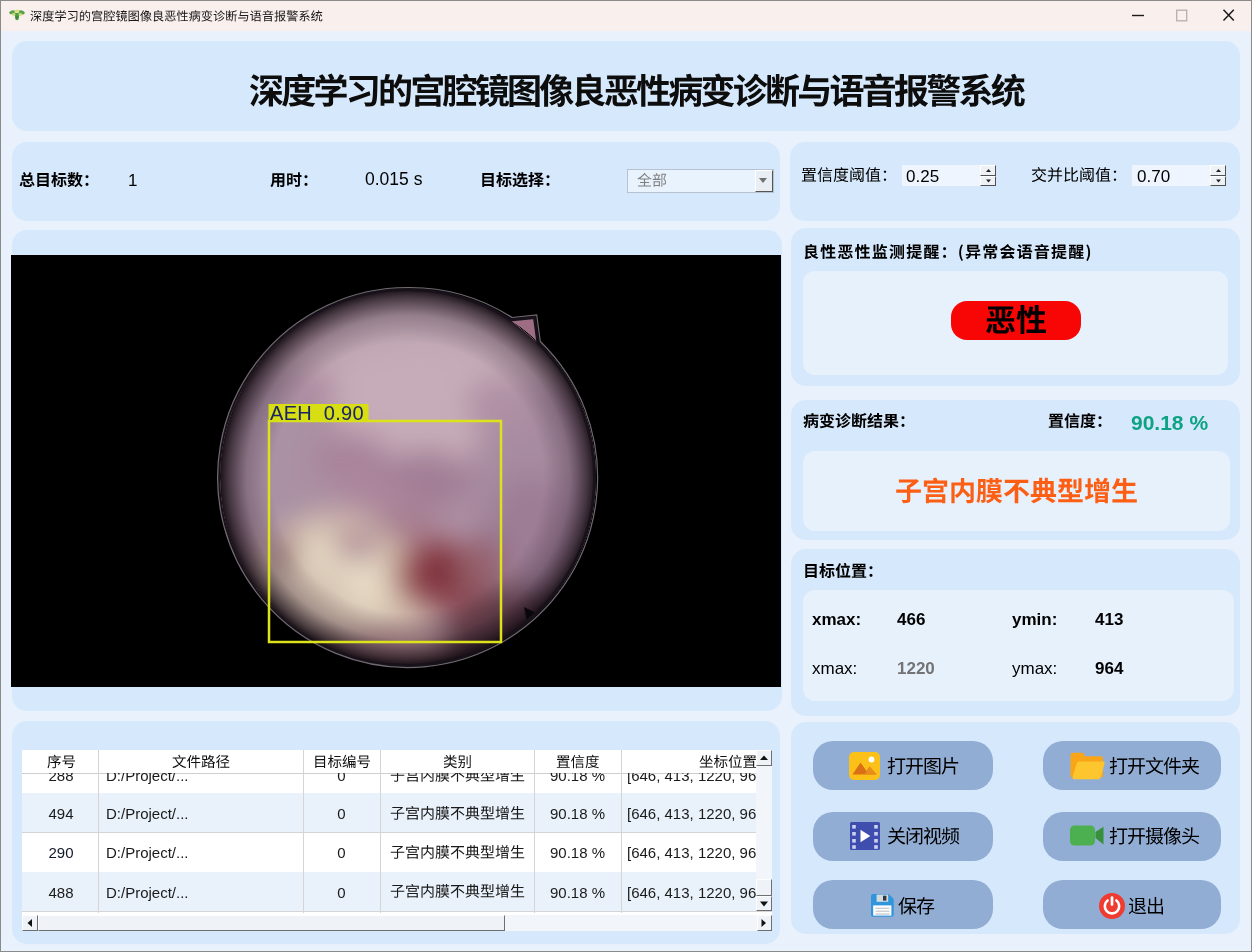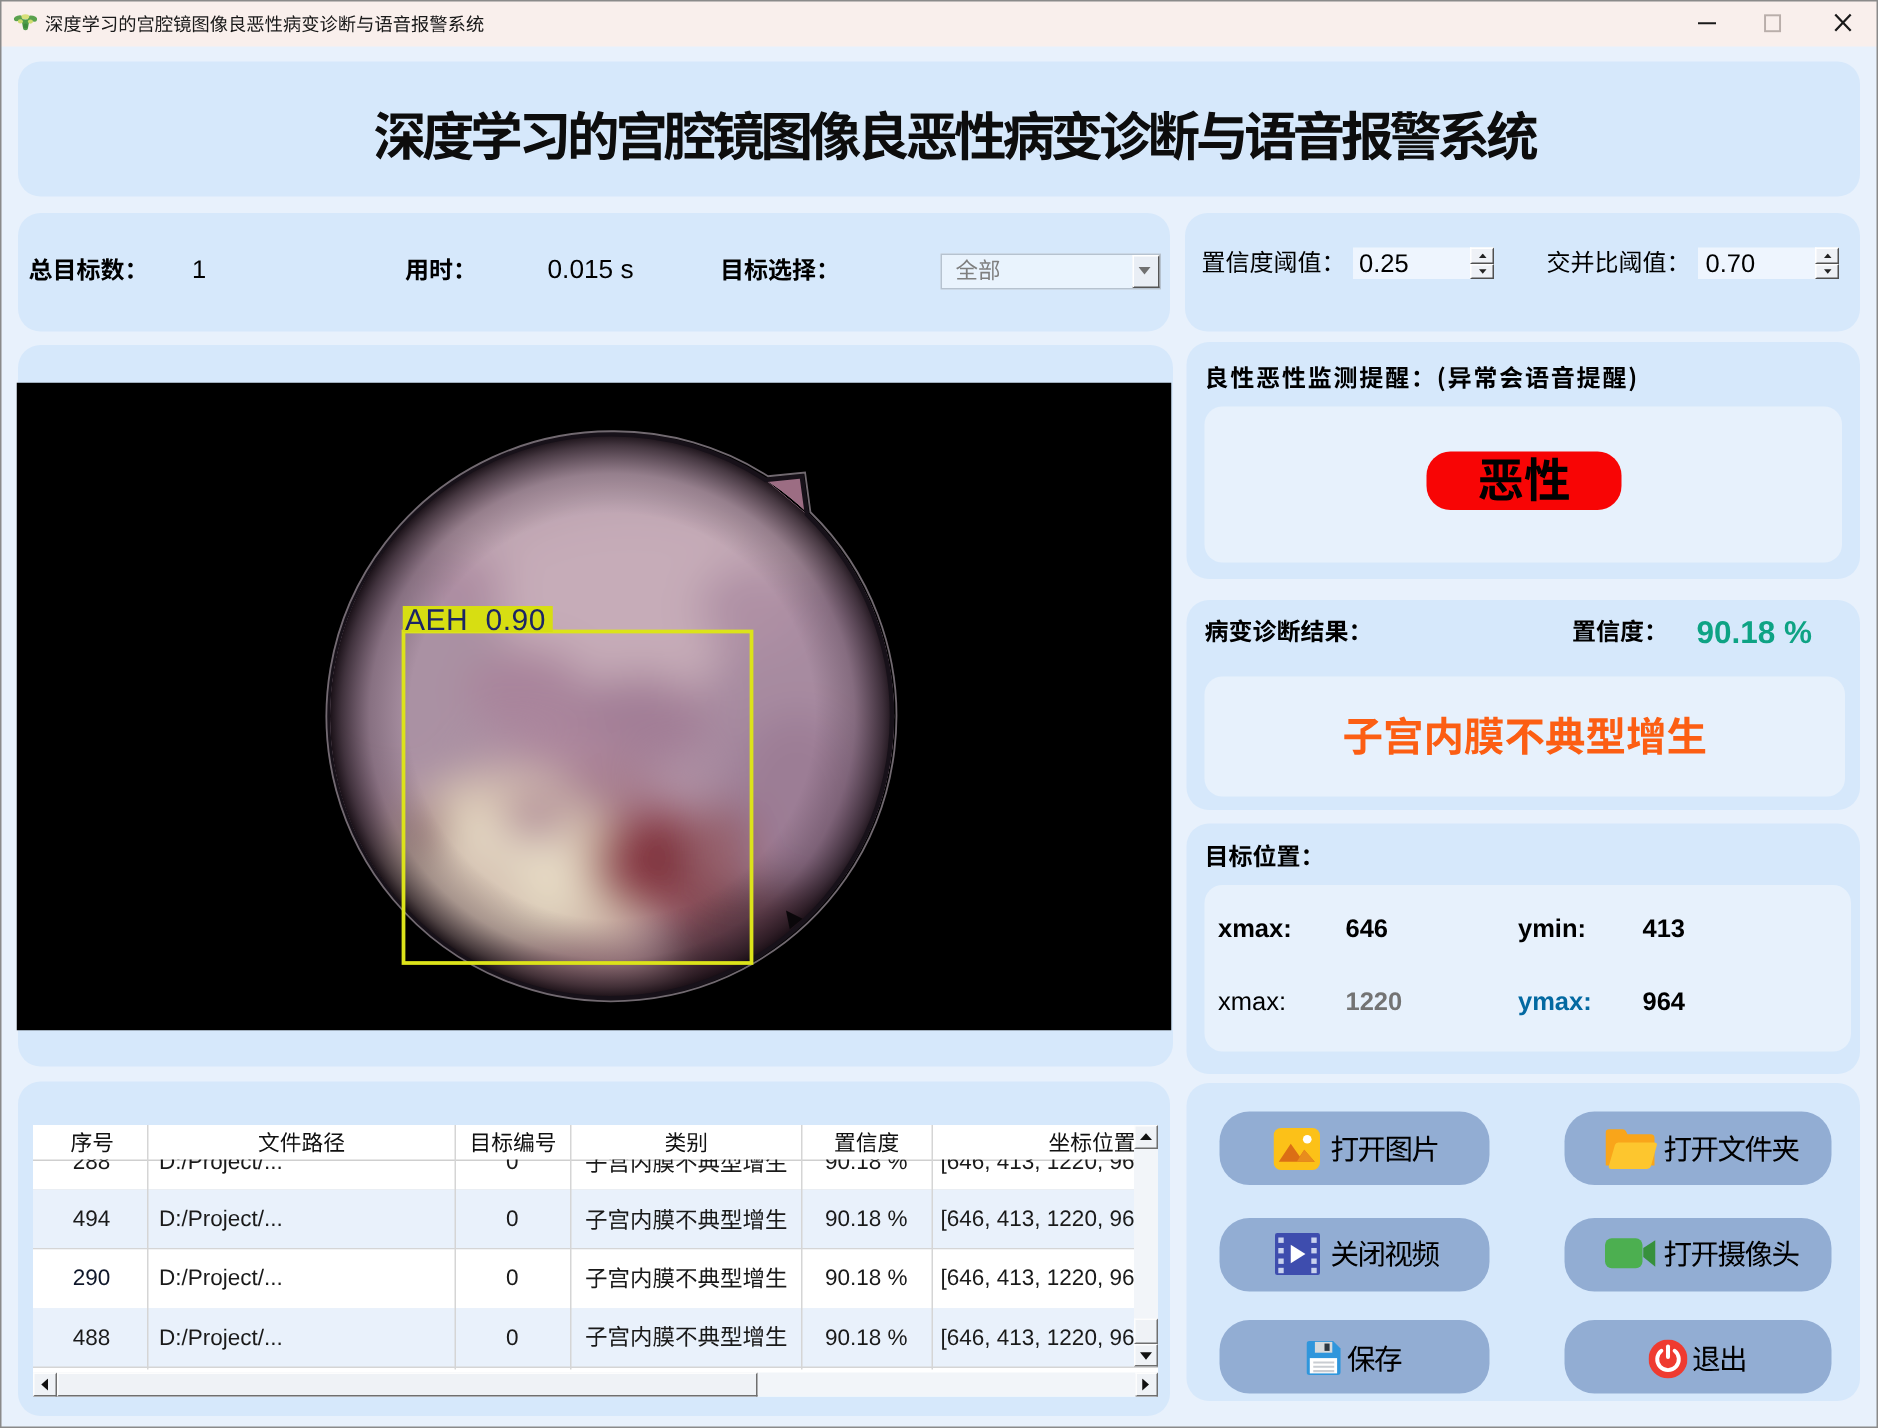--- a/index.html
+++ b/index.html
@@ -182,26 +182,26 @@
     <g transform="translate(0,29.8)">
       <path id="tg13" d="M1.2 -11.2H25.9V-8H1.2ZM3.9 -21.4H20.9V-18.2H3.9ZM20 -21.4H20.8L21.5 -21.6L24 -19.7Q22.7 -18.4 21 -17.1Q19.4 -15.8 17.6 -14.6Q15.8 -13.5 14 -12.6Q13.8 -13 13.4 -13.4Q13.1 -13.9 12.7 -14.3Q12.3 -14.7 12 -15Q13.5 -15.7 15 -16.7Q16.6 -17.7 17.9 -18.7Q19.3 -19.8 20 -20.7ZM12 -15H15.3V-1.4Q15.3 -0.1 15 0.7Q14.6 1.4 13.6 1.8Q12.7 2.2 11.2 2.3Q9.8 2.4 8 2.4Q7.9 1.9 7.7 1.3Q7.4 0.7 7.1 0.1Q6.9 -0.5 6.6 -1Q7.5 -0.9 8.5 -0.9Q9.4 -0.9 10.2 -0.9Q10.9 -0.9 11.2 -0.9Q11.6 -0.9 11.8 -1Q12 -1.2 12 -1.5Z M35.5 -12.7V-10.8H45.3V-12.7ZM32.5 -15.3H48.5V-8.2H32.5ZM30.9 -6.6H50.3V2.4H47.1V-3.8H34V2.4H30.9ZM32.4 -1.2H48.5V1.6H32.4ZM28.9 -20.2H52.2V-14H48.8V-17.1H32.2V-14H28.9ZM37.8 -22.2 41.1 -23.2Q41.7 -22.3 42.1 -21.2Q42.6 -20.1 42.8 -19.3L39.3 -18.3Q39.1 -19 38.7 -20.2Q38.3 -21.3 37.8 -22.2Z M65.8 -10.9 68.3 -12.7Q69.1 -11.9 70.2 -11Q71.2 -10 72.2 -9Q73.2 -8 74 -7.1Q74.9 -6.2 75.5 -5.5L72.8 -3.3Q72.3 -4.1 71.5 -5Q70.6 -6 69.7 -7Q68.7 -8.1 67.7 -9.1Q66.7 -10 65.8 -10.9ZM65.9 -22.9H69.2V-16.5Q69.2 -15.1 69 -13.7Q68.8 -12.2 68.4 -10.8Q68 -9.3 67.1 -7.9Q66.3 -6.5 65 -5.2Q63.7 -3.9 61.9 -2.8Q61.7 -3.1 61.3 -3.6Q60.9 -4 60.4 -4.5Q60 -4.9 59.6 -5.2Q61.3 -6.1 62.5 -7.2Q63.6 -8.3 64.3 -9.5Q65 -10.6 65.3 -11.9Q65.6 -13.1 65.7 -14.2Q65.9 -15.4 65.9 -16.5ZM56.4 -18.4H76.9V-15.3H59.6V2.5H56.4ZM75.5 -18.4H78.7V-1.3Q78.7 0 78.4 0.8Q78.1 1.5 77.2 1.9Q76.4 2.3 75.1 2.4Q73.8 2.5 72 2.5Q71.9 2 71.7 1.4Q71.5 0.8 71.3 0.2Q71.1 -0.3 70.9 -0.8Q71.7 -0.7 72.5 -0.7Q73.3 -0.7 73.9 -0.7Q74.6 -0.7 74.8 -0.7Q75.2 -0.7 75.3 -0.9Q75.5 -1 75.5 -1.3Z M91.3 -21.1H106.8V-18.5H91.3ZM91.4 -6.2H106.5V-3.5H91.4ZM97.2 -7.7H100.4Q100.2 -5.8 99.8 -4.2Q99.5 -2.6 98.6 -1.4Q97.8 -0.1 96.3 0.8Q94.8 1.8 92.4 2.5Q92.2 1.9 91.7 1.1Q91.2 0.4 90.7 -0Q92.8 -0.5 94 -1.2Q95.3 -1.9 95.9 -2.9Q96.6 -3.8 96.8 -5Q97.1 -6.2 97.2 -7.7ZM100.9 -5Q101.6 -3.3 103.2 -2Q104.8 -0.7 107.1 -0.2Q106.8 0.1 106.4 0.6Q106 1.1 105.7 1.5Q105.3 2 105.1 2.4Q102.5 1.6 100.8 -0.2Q99.1 -1.9 98.3 -4.5ZM94.6 -22.9H97.6V-16.8H94.6ZM100.5 -22.9H103.4V-16.8H100.5ZM95.6 -10.9V-9.7H102.5V-10.9ZM95.6 -14.1V-12.9H102.5V-14.1ZM92.7 -16.2H105.5V-7.6H92.7ZM84.7 -21.8H89.2V-18.9H84.7ZM83.1 -21.8H85.7V-12.1Q85.7 -10.5 85.7 -8.6Q85.6 -6.8 85.4 -4.8Q85.2 -2.9 84.9 -1Q84.5 0.8 83.9 2.3Q83.7 2.1 83.2 1.8Q82.8 1.6 82.3 1.3Q81.9 1.1 81.5 1Q82.1 -0.4 82.4 -2.1Q82.7 -3.7 82.8 -5.5Q83 -7.2 83 -8.9Q83.1 -10.6 83.1 -12.1ZM88 -21.8H90.6V-1.1Q90.6 -0.1 90.4 0.5Q90.3 1.1 89.7 1.5Q89.2 1.8 88.4 1.9Q87.6 2 86.5 2Q86.5 1.5 86.3 0.6Q86 -0.2 85.8 -0.7Q86.4 -0.7 86.9 -0.7Q87.5 -0.7 87.6 -0.7Q88 -0.7 88 -1.1ZM84.7 -15.7H89.2V-12.7H84.7ZM84.7 -9.4H89.2V-6.5H84.7Z M109.8 -21.1H133.3V-17.8H109.8ZM122.8 -12.1 125.3 -14.2Q126.4 -13.4 127.6 -12.5Q128.9 -11.5 130.2 -10.5Q131.4 -9.5 132.5 -8.6Q133.6 -7.6 134.3 -6.8L131.6 -4.3Q130.9 -5.1 129.9 -6.1Q128.8 -7.1 127.6 -8.2Q126.4 -9.2 125.2 -10.2Q123.9 -11.2 122.8 -12.1ZM121.7 -19.9 125.3 -18.6Q123.8 -15.8 121.6 -13.1Q119.5 -10.4 116.9 -8.1Q114.2 -5.8 111.1 -4.2Q110.9 -4.6 110.5 -5.2Q110.1 -5.7 109.7 -6.3Q109.2 -6.8 108.9 -7.2Q111.1 -8.2 113 -9.6Q115 -11 116.6 -12.7Q118.3 -14.4 119.6 -16.3Q120.9 -18.1 121.7 -19.9ZM119.7 -13.4 123.3 -16.9V2.4H119.7Z M150.3 -2 152.6 -4.2Q154.1 -3.5 155.5 -2.7Q157 -2 158.4 -1.2Q159.7 -0.5 160.6 0.1L157.6 2.3Q156.8 1.7 155.6 0.9Q154.4 0.2 153 -0.6Q151.7 -1.4 150.3 -2ZM135.8 -6.9H161.1V-3.8H135.8ZM140.1 -13.4H156.7V-10.5H140.1ZM144.1 -23H147.2V-5.5H144.1ZM149.8 -23H152.8V-5.5H149.8ZM138.5 -19.8H158.7V-5.8H155.4V-16.8H141.6V-5.8H138.5ZM143.8 -4.1 146.8 -2.1Q145.7 -1.3 144.3 -0.4Q142.9 0.4 141.3 1.1Q139.8 1.9 138.4 2.4Q138 1.9 137.2 1.2Q136.5 0.5 135.9 0.1Q137.3 -0.4 138.8 -1.1Q140.3 -1.8 141.7 -2.6Q143 -3.4 143.8 -4.1Z M164.4 -22H176.8V-19.1H164.4ZM163.5 -16.3H177.4V-13.4H163.5ZM163.2 -1.5H187.7V1.5H163.2ZM166 -6.6H185V-3.6H166ZM171.8 -20.9H174.9V-8.2H171.8ZM173.8 -8.7H177.1V0.8H173.8ZM178.5 -21.4H181.5V-12.2H178.5ZM183.4 -22.6H186.5V-11Q186.5 -9.9 186.3 -9.3Q186 -8.7 185.2 -8.3Q184.5 -8 183.4 -7.9Q182.4 -7.8 181 -7.8Q180.9 -8.5 180.6 -9.3Q180.3 -10.1 180 -10.7Q180.9 -10.6 181.8 -10.6Q182.7 -10.6 182.9 -10.7Q183.2 -10.7 183.3 -10.7Q183.4 -10.8 183.4 -11.1ZM166.6 -20.8H169.5V-16Q169.5 -14.6 169.2 -13Q168.9 -11.4 167.9 -9.9Q166.9 -8.5 165.1 -7.5Q164.8 -7.8 164.4 -8.3Q164.1 -8.7 163.6 -9.1Q163.2 -9.6 162.9 -9.8Q164.6 -10.6 165.3 -11.7Q166.1 -12.7 166.3 -13.9Q166.6 -15 166.6 -16.1Z M190.2 -16.5H198.1V-13.5H190.2ZM192.7 -22.6H195.7V-4.5H192.7ZM189.8 -4.1Q191.3 -4.5 193.5 -5.3Q195.7 -6.1 197.9 -6.9L198.5 -4Q196.6 -3.2 194.5 -2.4Q192.5 -1.5 190.8 -0.9ZM200.5 -21.9 203.3 -23Q203.8 -22.3 204.4 -21.4Q204.9 -20.5 205.2 -19.9L202.4 -18.5Q202.1 -19.3 201.6 -20.2Q201.1 -21.1 200.5 -21.9ZM209.6 -23 213 -22Q212.2 -20.9 211.5 -19.8Q210.7 -18.8 210.1 -18L207.5 -19Q207.9 -19.5 208.3 -20.2Q208.7 -21 209 -21.7Q209.4 -22.4 209.6 -23ZM205.2 -18H207.6V-10.6H205.2ZM202.3 -4.7H211.6V-2.5H202.3ZM202.2 -1.2H211.5V1.1H202.2ZM200.3 -8.5H212.9V2.4H209.8V-6.2H203.2V2.4H200.3ZM201.6 -16.9V-11.8H211.3V-16.9ZM199 -19H214V-9.6H199ZM201.7 -15.9 203.4 -16.5Q204 -15.6 204.4 -14.6Q204.9 -13.6 205 -12.8L203.3 -12.1Q203.1 -12.9 202.7 -13.9Q202.3 -15 201.7 -15.9ZM209.3 -16.4 211.3 -15.8Q210.7 -14.8 210.2 -13.8Q209.7 -12.8 209.2 -12.1L207.7 -12.7Q208 -13.2 208.3 -13.9Q208.6 -14.5 208.9 -15.2Q209.1 -15.9 209.3 -16.4Z M221.6 -18H240.4V-14.9H221.6ZM220.5 -10.1H239.4V-7H220.5ZM217.4 -1.5H241.8V1.6H217.4ZM227.9 -22.9H231.3V0H227.9ZM221.6 -22.6 225 -21.8Q224.4 -19.8 223.6 -17.7Q222.7 -15.7 221.8 -14Q220.8 -12.2 219.7 -10.9Q219.4 -11.2 218.9 -11.6Q218.3 -12 217.8 -12.3Q217.2 -12.7 216.8 -12.9Q217.9 -14 218.8 -15.6Q219.7 -17.1 220.4 -19Q221.1 -20.8 221.6 -22.6Z"></path>
     </g>
   </svg>
 <svg style="position:absolute;left:803.0px;top:559.0px;overflow:visible" width="80" height="24" fill="#000">
     <g transform="translate(0,17.7)">
       <path id="tg14" d="M3.6 -9H12.3V-7.2H3.6ZM3.6 -5.3H12.3V-3.5H3.6ZM3.6 -1.6H12.3V0.3H3.6ZM2.3 -12.7H13.7V1.3H11.6V-10.8H4.2V1.3H2.3Z M23.5 -12.6H30.5V-10.8H23.5ZM22.7 -8.8H31.4V-7H22.7ZM25.9 -7.9H27.8V-0.8Q27.8 -0.1 27.7 0.3Q27.6 0.8 27.1 1Q26.7 1.2 26 1.3Q25.4 1.3 24.6 1.3Q24.6 0.9 24.4 0.4Q24.3 -0.2 24.1 -0.6Q24.6 -0.6 25 -0.6Q25.4 -0.6 25.6 -0.6Q25.8 -0.6 25.8 -0.7Q25.9 -0.7 25.9 -0.9ZM28.4 -5 30 -5.6Q30.3 -4.8 30.7 -3.9Q31 -2.9 31.2 -2.1Q31.5 -1.2 31.6 -0.6L29.9 0.1Q29.8 -0.6 29.6 -1.5Q29.3 -2.4 29 -3.3Q28.7 -4.2 28.4 -5ZM23.4 -5.5 25.2 -5.1Q24.9 -4.2 24.6 -3.2Q24.3 -2.3 23.9 -1.5Q23.5 -0.7 23.1 -0Q22.9 -0.2 22.6 -0.4Q22.4 -0.5 22.1 -0.7Q21.8 -0.9 21.6 -1Q22.2 -1.8 22.7 -3.1Q23.2 -4.3 23.4 -5.5ZM16.5 -10.4H22.5V-8.7H16.5ZM18.8 -13.6H20.7V1.4H18.8ZM18.5 -9.2 19.7 -8.8Q19.5 -7.9 19.3 -6.9Q19 -5.9 18.7 -5Q18.4 -4 18 -3.2Q17.6 -2.4 17.2 -1.7Q17.2 -2 17 -2.3Q16.8 -2.7 16.6 -3Q16.4 -3.4 16.3 -3.6Q16.8 -4.3 17.2 -5.2Q17.7 -6.2 18 -7.2Q18.4 -8.3 18.5 -9.2ZM20.6 -8.4Q20.7 -8.3 21 -7.9Q21.4 -7.5 21.7 -7.1Q22.1 -6.7 22.4 -6.3Q22.7 -5.9 22.8 -5.8L21.8 -4.3Q21.6 -4.6 21.3 -5Q21.1 -5.5 20.8 -6Q20.5 -6.5 20.2 -6.9Q19.9 -7.3 19.8 -7.6Z M37.8 -10.9H46.8V-9H37.8ZM38.7 -8.1 40.5 -8.5Q40.7 -7.7 40.8 -6.9Q41 -6 41.2 -5.1Q41.3 -4.2 41.4 -3.4Q41.5 -2.7 41.6 -2L39.7 -1.5Q39.6 -2.1 39.6 -2.9Q39.5 -3.7 39.3 -4.6Q39.2 -5.5 39 -6.4Q38.9 -7.3 38.7 -8.1ZM44.1 -8.6 46.1 -8.3Q46 -7.3 45.8 -6.2Q45.6 -5.1 45.3 -4.1Q45.1 -3 44.8 -2.1Q44.6 -1.1 44.4 -0.4L42.7 -0.7Q42.9 -1.5 43.1 -2.5Q43.4 -3.5 43.5 -4.5Q43.7 -5.6 43.9 -6.6Q44 -7.7 44.1 -8.6ZM37.2 -1.1H47.3V0.8H37.2ZM40.8 -13.4 42.7 -13.8Q42.9 -13.2 43.1 -12.6Q43.4 -11.9 43.5 -11.4L41.6 -10.8Q41.5 -11.3 41.3 -12.1Q41.1 -12.8 40.8 -13.4ZM36.1 -13.5 38 -13Q37.4 -11.6 36.7 -10.2Q36 -8.9 35.2 -7.7Q34.4 -6.4 33.5 -5.5Q33.4 -5.8 33.2 -6.1Q33.1 -6.5 32.8 -6.9Q32.6 -7.3 32.5 -7.5Q33.2 -8.3 33.9 -9.2Q34.6 -10.2 35.2 -11.3Q35.7 -12.4 36.1 -13.5ZM34.5 -9.1 36.4 -11 36.5 -11V1.4H34.5Z M58.6 -11.7V-10.8H60.5V-11.7ZM55.1 -11.7V-10.8H56.9V-11.7ZM51.5 -11.7V-10.8H53.3V-11.7ZM49.7 -13H62.4V-9.5H49.7ZM49 -8.9H62.8V-7.5H49ZM54.9 -9.9 56.9 -9.8Q56.8 -8.9 56.7 -8Q56.5 -7 56.3 -6.3H54.5Q54.6 -6.8 54.7 -7.4Q54.8 -8 54.9 -8.7Q54.9 -9.3 54.9 -9.9ZM48.8 -0.3H63.2V1H48.8ZM51.7 -5.1H60.3V-4.1H51.7ZM51.8 -3.5H60.3V-2.6H51.8ZM51.8 -1.9H60.4V-1H51.8ZM50.7 -6.8H61.3V0.4H59.4V-5.7H52.5V0.4H50.7Z M68 -7.5Q67.4 -7.5 66.9 -7.9Q66.5 -8.4 66.5 -9Q66.5 -9.7 66.9 -10.1Q67.4 -10.5 68 -10.5Q68.6 -10.5 69.1 -10.1Q69.5 -9.7 69.5 -9Q69.5 -8.4 69.1 -7.9Q68.6 -7.5 68 -7.5ZM68 0.1Q67.4 0.1 66.9 -0.3Q66.5 -0.7 66.5 -1.4Q66.5 -2 66.9 -2.5Q67.4 -2.9 68 -2.9Q68.6 -2.9 69.1 -2.5Q69.5 -2 69.5 -1.4Q69.5 -0.7 69.1 -0.3Q68.6 0.1 68 0.1Z"></path>
     </g>
   </svg>
 <div style="position:absolute;left:812px;top:619px;transform:translateY(-50%);font-family:'Liberation Sans',sans-serif;font-size:17px;font-weight:700;color:#000;letter-spacing:0px;white-space:nowrap;line-height:1">xmax:</div>
-<div style="position:absolute;left:897px;top:619px;transform:translateY(-50%);font-family:'Liberation Sans',sans-serif;font-size:17px;font-weight:700;color:#000;letter-spacing:0px;white-space:nowrap;line-height:1">646</div>
+<div style="position:absolute;left:897px;top:619px;transform:translateY(-50%);font-family:'Liberation Sans',sans-serif;font-size:17px;font-weight:700;color:#000;letter-spacing:0px;white-space:nowrap;line-height:1">466</div>
 <div style="position:absolute;left:1012px;top:619px;transform:translateY(-50%);font-family:'Liberation Sans',sans-serif;font-size:17px;font-weight:700;color:#000;letter-spacing:0px;white-space:nowrap;line-height:1">ymin:</div>
 <div style="position:absolute;left:1095px;top:619px;transform:translateY(-50%);font-family:'Liberation Sans',sans-serif;font-size:17px;font-weight:700;color:#000;letter-spacing:0px;white-space:nowrap;line-height:1">413</div>
 <div style="position:absolute;left:812px;top:668px;transform:translateY(-50%);font-family:'Liberation Sans',sans-serif;font-size:17px;font-weight:400;color:#000;letter-spacing:0px;white-space:nowrap;line-height:1">xmax:</div>
 <div style="position:absolute;left:897px;top:668px;transform:translateY(-50%);font-family:'Liberation Sans',sans-serif;font-size:17px;font-weight:700;color:#737373;letter-spacing:0px;white-space:nowrap;line-height:1">1220</div>
-<div style="position:absolute;left:1012px;top:668px;transform:translateY(-50%);font-family:'Liberation Sans',sans-serif;font-size:17px;font-weight:700;color:#0369a1;letter-spacing:0px;white-space:nowrap;line-height:1">ymax:</div>
+<div style="position:absolute;left:1012px;top:668px;transform:translateY(-50%);font-family:'Liberation Sans',sans-serif;font-size:17px;font-weight:400;color:#000000;letter-spacing:0px;white-space:nowrap;line-height:1">ymax:</div>
 <div style="position:absolute;left:1095px;top:668px;transform:translateY(-50%);font-family:'Liberation Sans',sans-serif;font-size:17px;font-weight:700;color:#000;letter-spacing:0px;white-space:nowrap;line-height:1">964</div>
 <div style="position:absolute;left:813px;top:741px;width:180px;height:49px;background:#92add3;border-radius:20px;"></div>
 <div style="position:absolute;left:1043px;top:741px;width:178px;height:49px;background:#92add3;border-radius:20px;"></div>
 <div style="position:absolute;left:813px;top:812px;width:180px;height:49px;background:#92add3;border-radius:20px;"></div>
 <div style="position:absolute;left:1043px;top:812px;width:178px;height:49px;background:#92add3;border-radius:20px;"></div>
 <div style="position:absolute;left:813px;top:880px;width:180px;height:49px;background:#92add3;border-radius:20px;"></div>
 <div style="position:absolute;left:1043px;top:880px;width:178px;height:49px;background:#92add3;border-radius:20px;"></div>
 <svg style="position:absolute;left:849px;top:752px" width="31" height="28" viewBox="0 0 31 28">
 <rect x="0" y="0" width="31" height="28" rx="5" fill="#fcc118"></rect>
 <path d="M3.5 22.5 L11.5 10.5 L17.5 19 L20.5 14.5 L27.5 22.5 Z" fill="#db6f15"></path>

